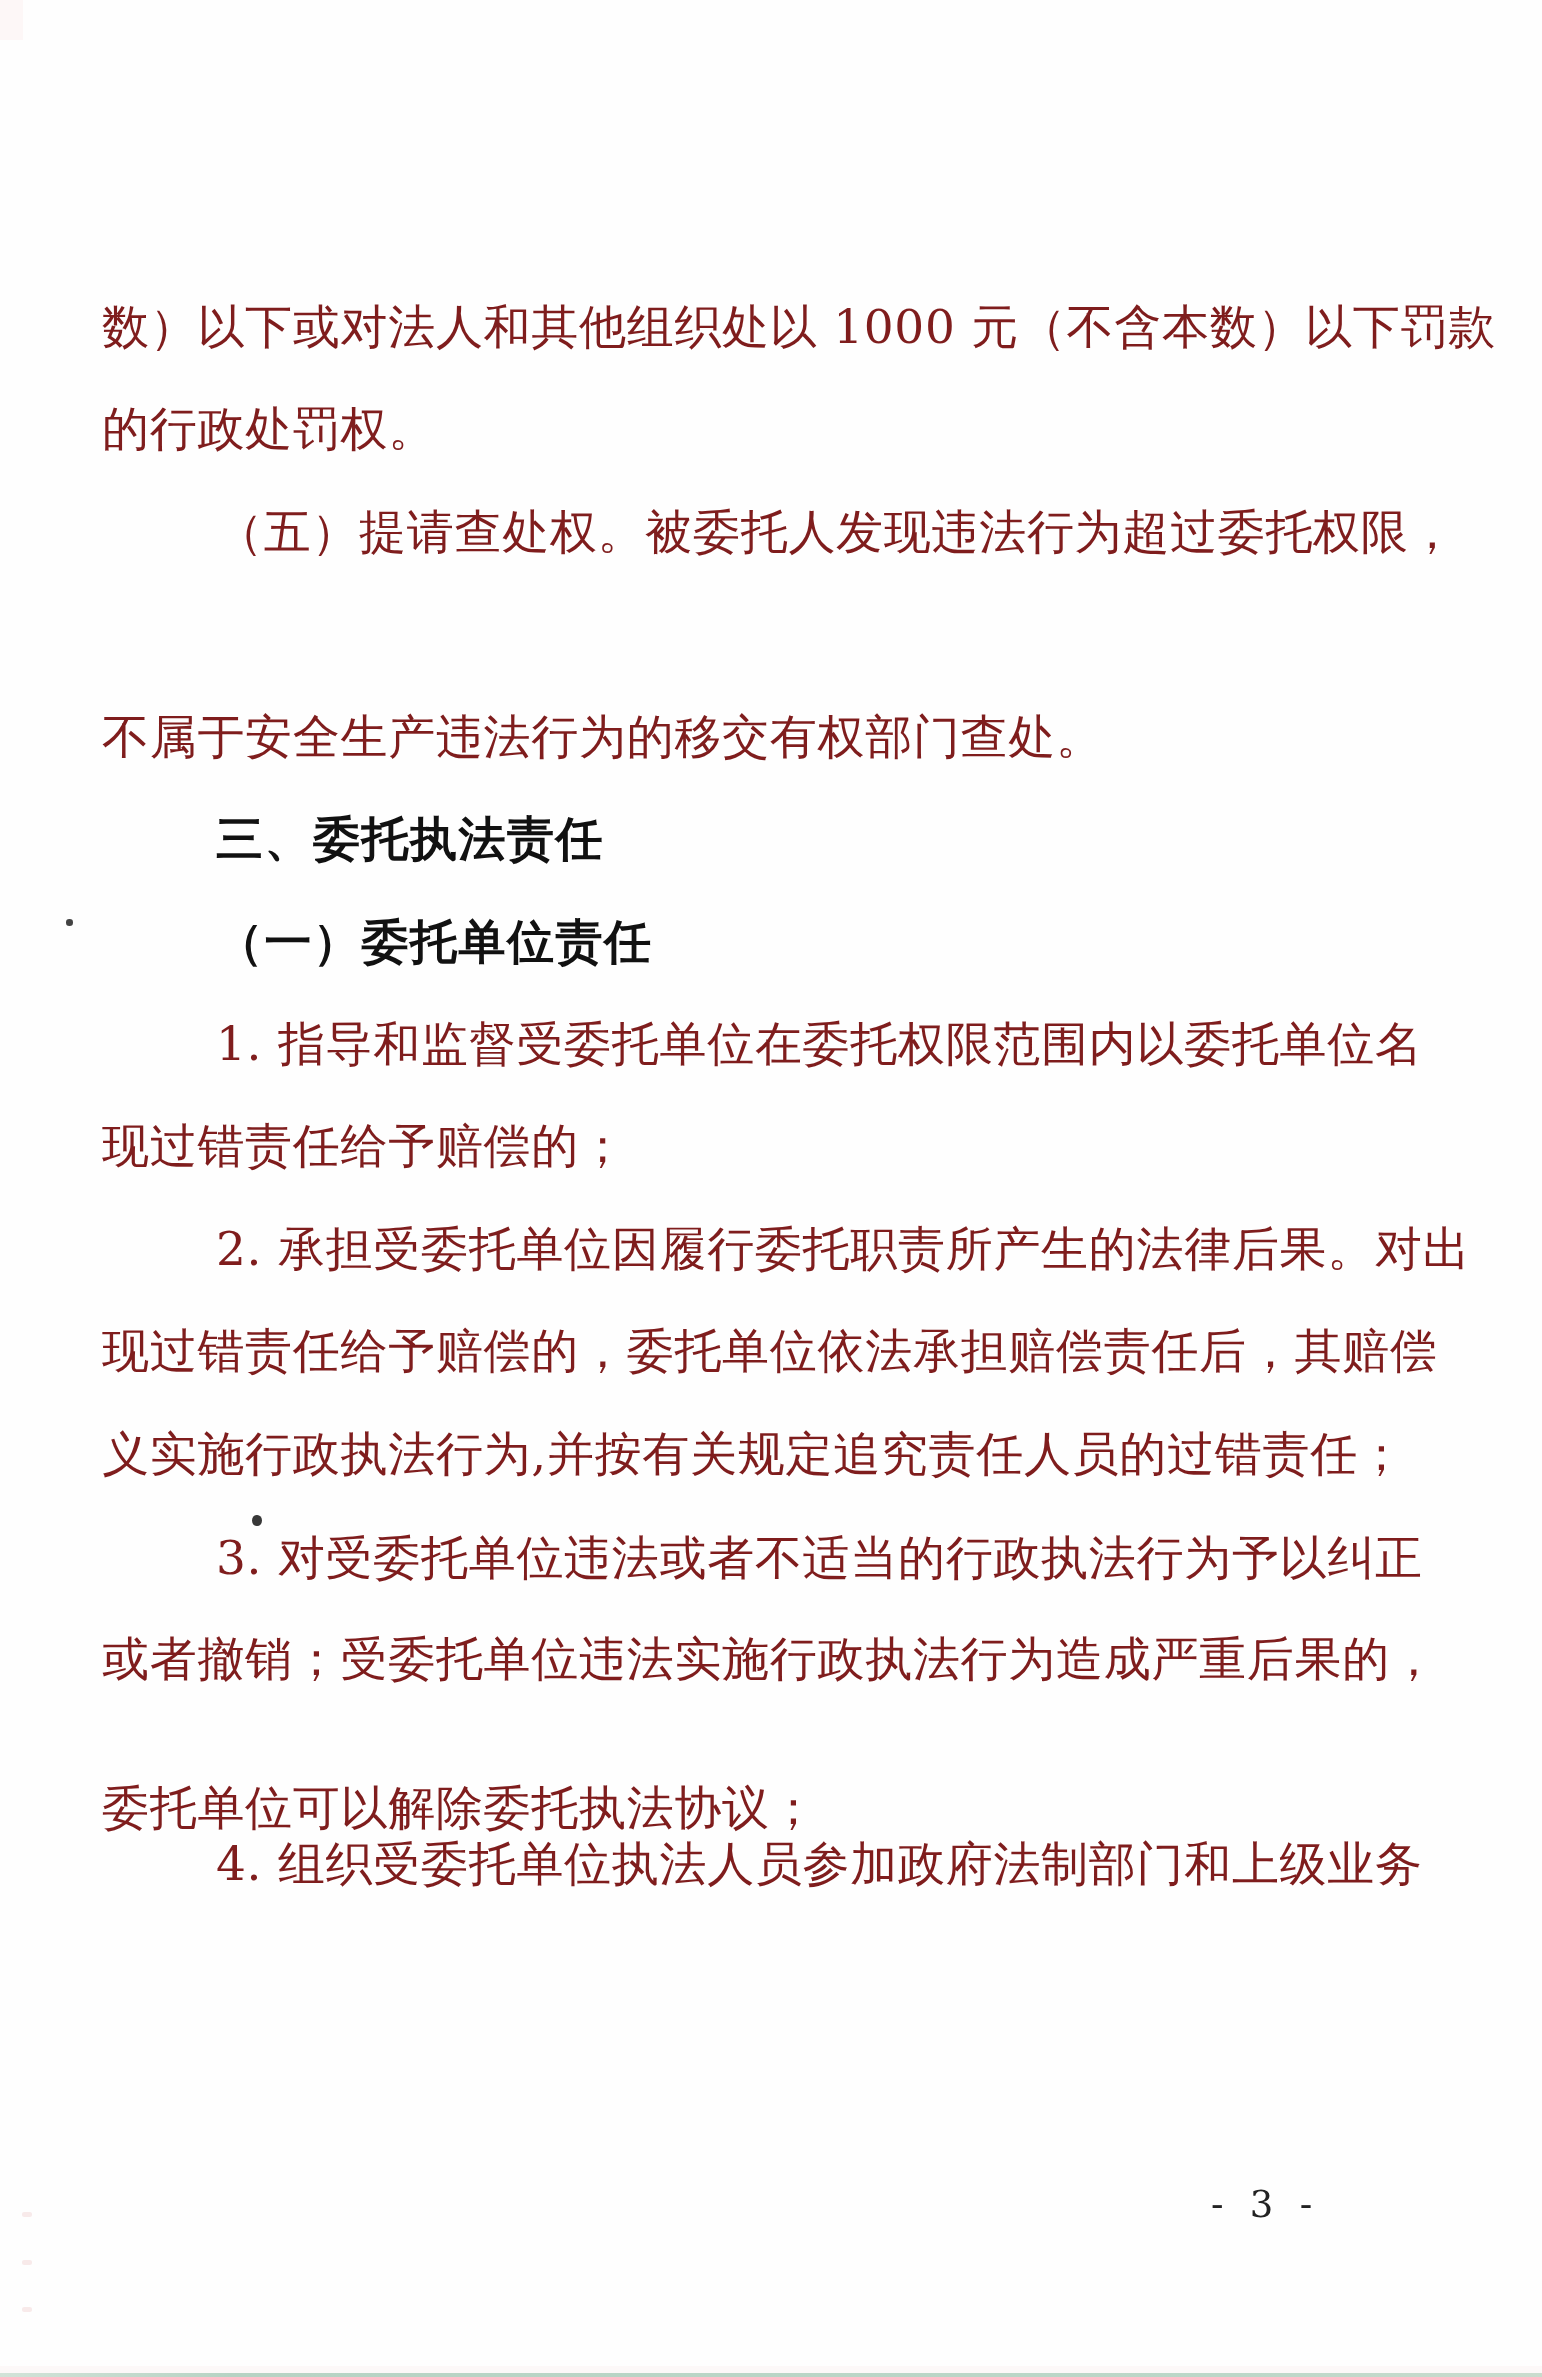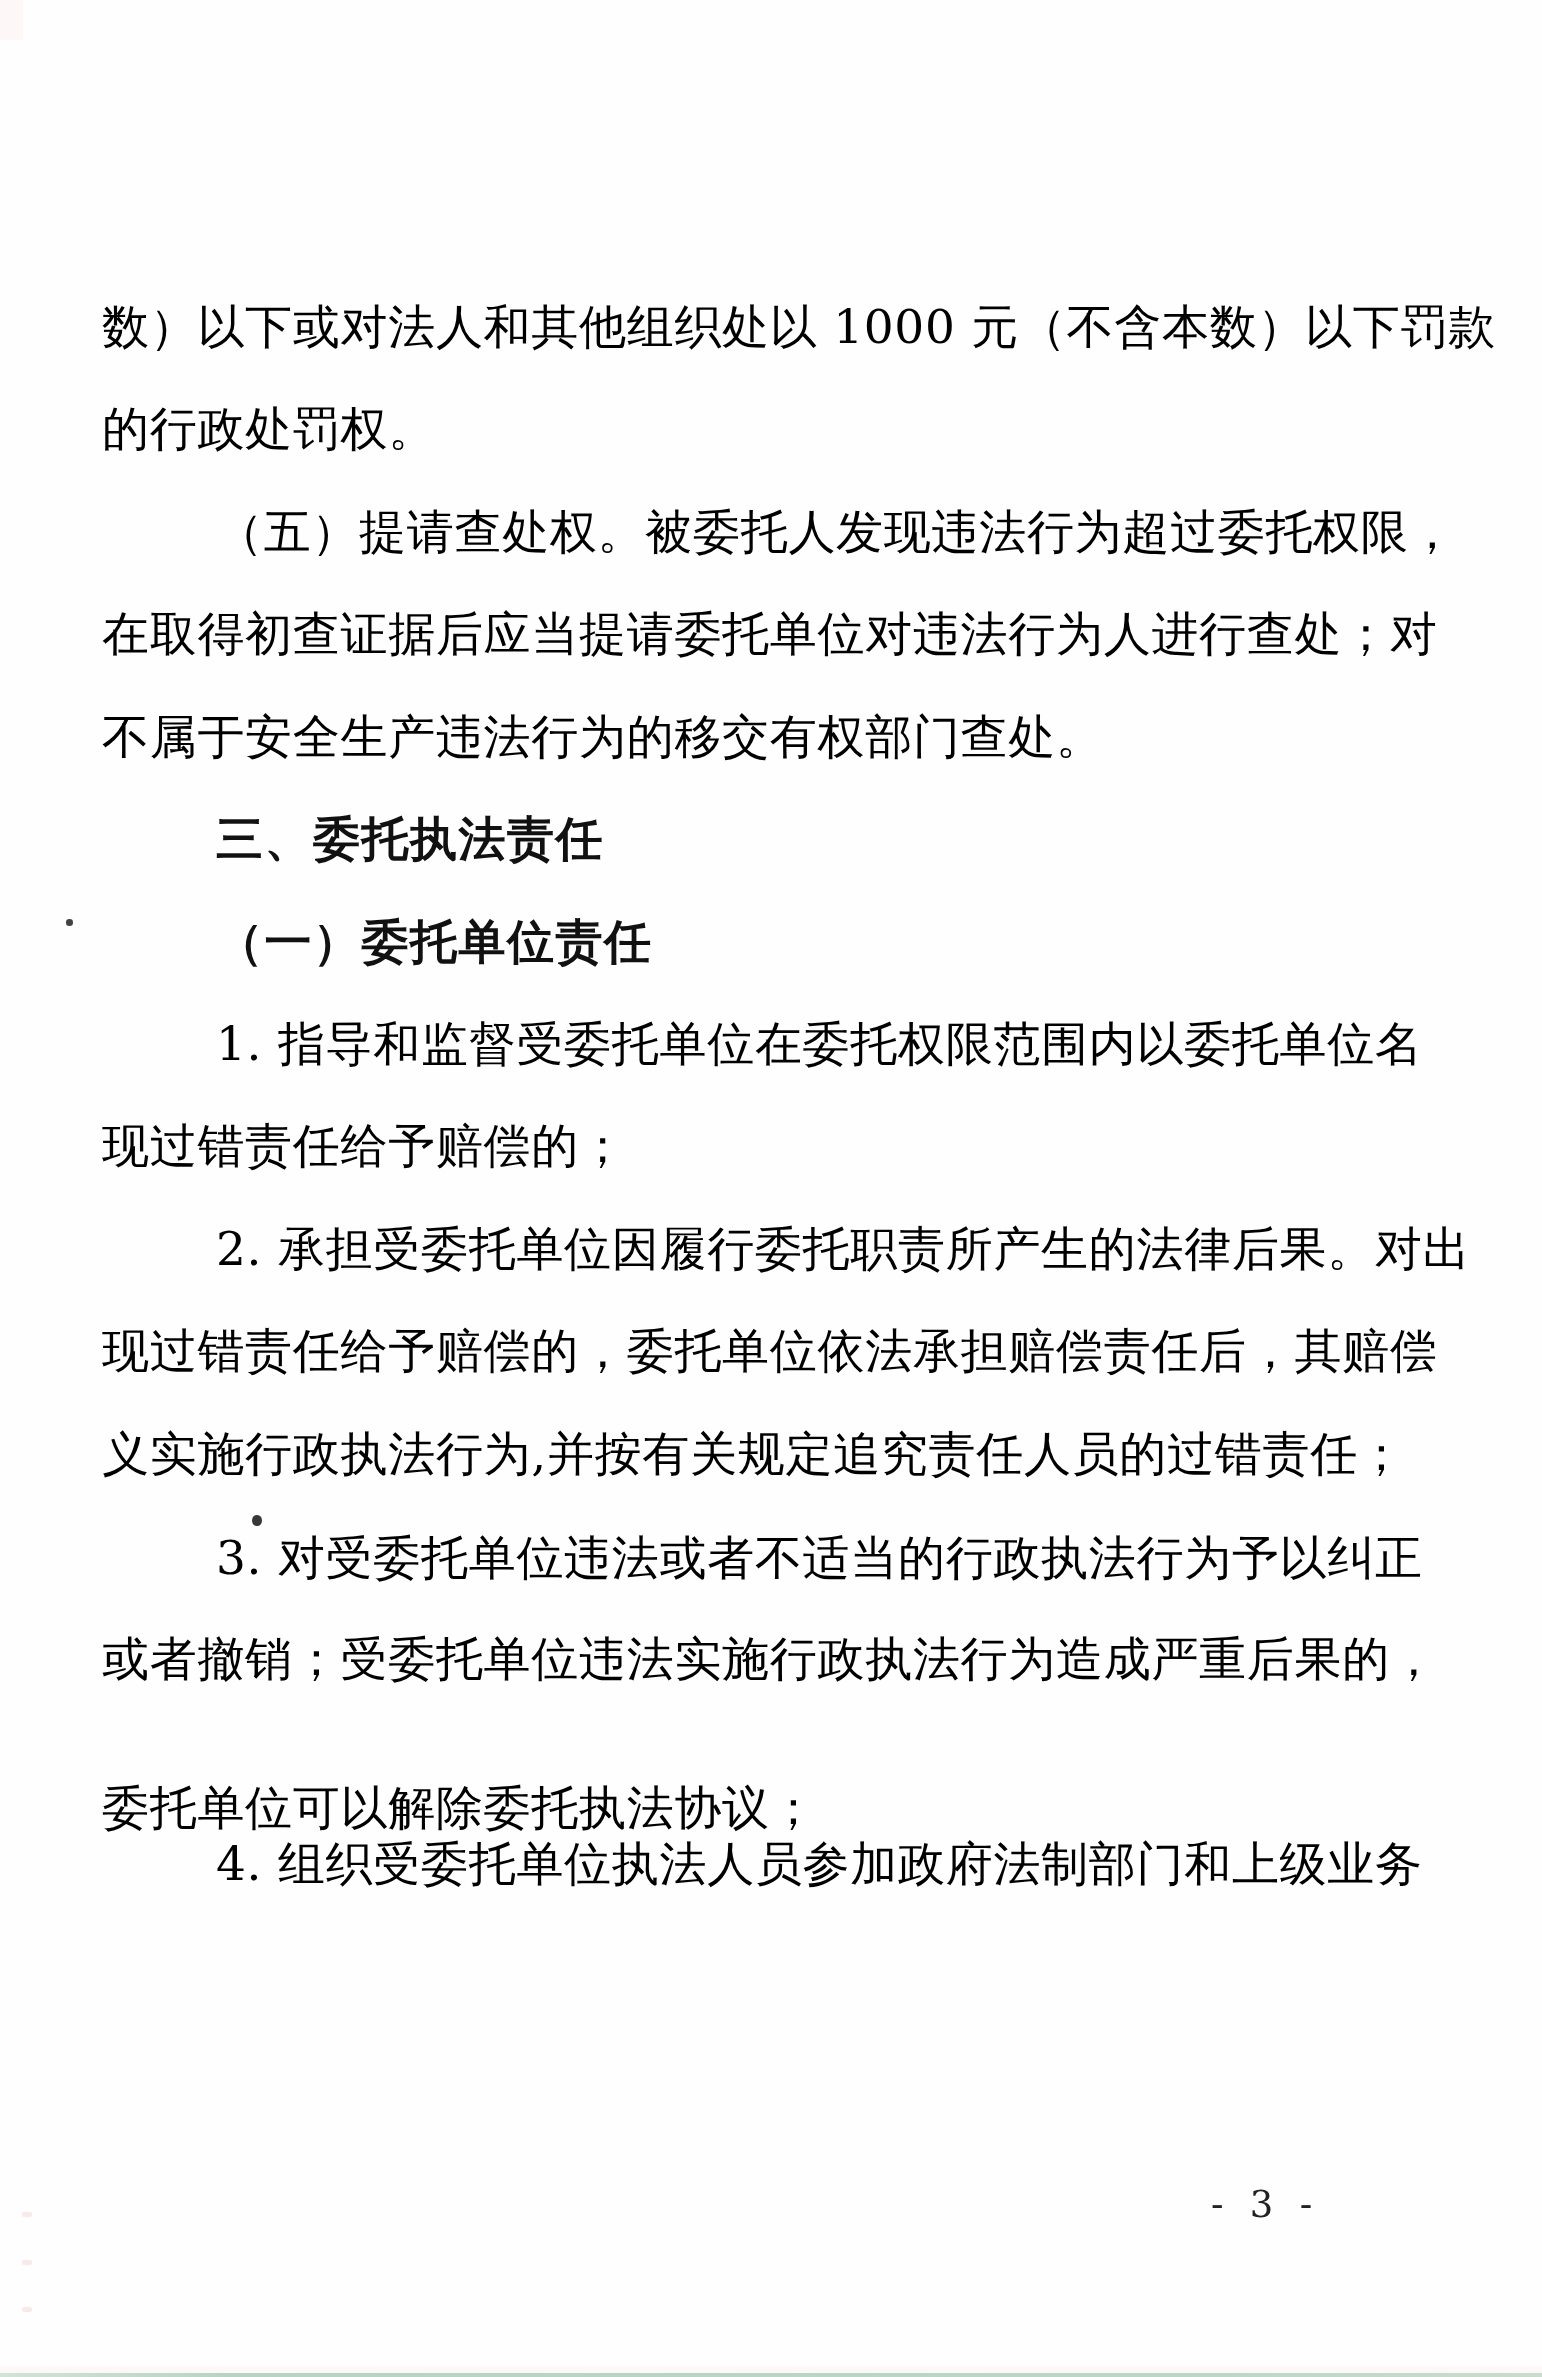--- a/index.html
+++ b/index.html
@@ -14,21 +14,21 @@
     background: #fefefe;
     overflow: hidden;
     font-family: "DejaVu Serif", serif;
   }
   .line {
     position: absolute;
     left: 102px;
     width: 1361px;
     font-size: 47px;
     line-height: 1.18;
-    color: #000000;
+    color: #7f1d1d;
     letter-spacing: 0.7px;
     white-space: nowrap;
   }
   .line.indent {
     left: 216px;
   }
   .line.heading {
     font-family: "DejaVu Sans", sans-serif;
     font-weight: bold;
     color: #111111;
@@ -104,21 +104,20 @@
 </head>
 <body>
 
 <div class="page">
 
   <div class="corner-patch"></div>
 
   <div class="line" style="top:299px">数）以下或对法人和其他组织处以 1000 元（不含本数）以下罚款</div>
   <div class="line" style="top:401px">的行政处罚权。</div>
   <div class="line indent" style="top:504px">（五）提请查处权。被委托人发现违法行为超过委托权限，</div>
-  <div class="line" style="top:606px">在取得初查证据后应当提请委托单位对违法行为人进行查处；对</div>
   <div class="line" style="top:709px">不属于安全生产违法行为的移交有权部门查处。</div>
   <div class="line indent heading" style="top:811px">三、委托执法责任</div>
   <div class="line indent heading" style="top:914px">（一）委托单位责任</div>
   <div class="line indent" style="top:1016px">1. 指导和监督受委托单位在委托权限范围内以委托单位名</div>
   <div class="line" style="top:1118px">现过错责任给予赔偿的；</div>
   <div class="line indent" style="top:1221px">2. 承担受委托单位因履行委托职责所产生的法律后果。对出</div>
   <div class="line" style="top:1323px">现过错责任给予赔偿的，委托单位依法承担赔偿责任后，其赔偿</div>
   <div class="line" style="top:1426px">义实施行政执法行为,并按有关规定追究责任人员的过错责任；</div>
   <div class="line indent" style="top:1530px">3. 对受委托单位违法或者不适当的行政执法行为予以纠正</div>
   <div class="line" style="top:1631px">或者撤销；受委托单位违法实施行政执法行为造成严重后果的，</div>

